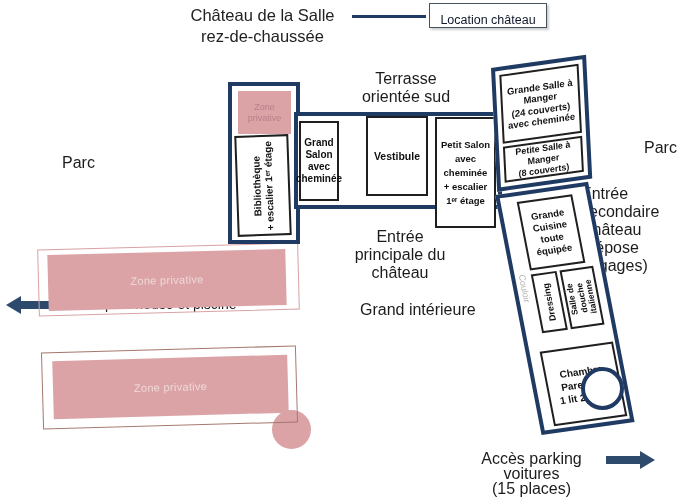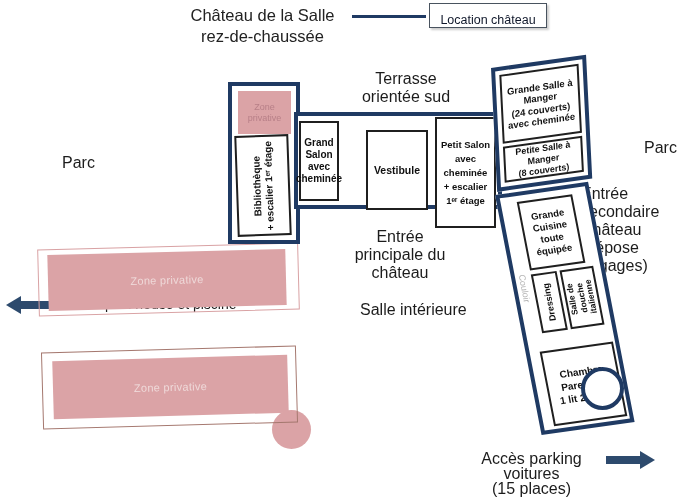--- a/index.html
+++ b/index.html
@@ -42,21 +42,21 @@
 
   <div class="lbl" style="left:62px; top:154px;">Parc</div>
   <div class="lbl" style="left:644px; top:139px;">Parc</div>
   <div class="lbl center pre" style="left:345px; top:70px; width:122px;">Terrasse
 orientée sud</div>
   <div class="lbl center pre" style="left:329px; top:228px; width:142px;">Entrée
 principale du château</div>
   <div class="lbl pre" style="left:581px; top:185px; width:120px;">Entrée
 secondaire Château
 (dépose bagages)</div>
-  <div class="lbl" style="left:360px; top:301px;">Salle intérieure</div>
+  <div class="lbl" style="left:360px; top:301px;">Grand intérieure</div>
 
   <div class="pinkoutline" style="left:38px; top:246px; width:261px; height:67px; border:1.5px solid #d9a2a4; transform:rotate(-1.5deg); z-index:3;"></div>
   <div class="pinkfill" style="left:48px; top:252px; width:238px; height:56px; transform:rotate(-1.5deg); z-index:2;">
     <span class="zonetext">Zone privative</span>
   </div>
 
   <div style="position:absolute; left:272px; top:410px; width:39px; height:39px; border-radius:50%; background:#dba3a6; z-index:1;"></div>
   <div class="pinkoutline" style="left:42px; top:349px; width:255px; height:77px; border:1.5px solid #a5786f; transform:rotate(-1.6deg); z-index:3;"></div>
   <div class="pinkfill" style="left:53px; top:358px; width:235px; height:58px; transform:rotate(-1.6deg); z-index:2;">
     <span class="zonetext">Zone privative</span>
@@ -71,21 +71,21 @@
       <div class="vtext" style="width:95px;">Bibliothèque
 + escalier 1ᵉʳ étage</div>
     </div>
   </div>
 
   <div class="wing" style="left:294px; top:112px; width:208px; height:97px; z-index:4;">
     <div class="room pre" style="left:1px; top:5px; width:40px; height:80px; font-size:10px; line-height:12px;">Grand
 Salon
 avec
 cheminée</div>
-    <div class="room pre" style="left:68px; top:14px; width:62px; height:80px; font-size:10.5px;">Vestibule</div>
+    <div class="room pre" style="left:68px; top:0; width:62px; height:80px; font-size:10.5px;">Vestibule</div>
     <div class="room pre" style="left:137px; top:1px; width:61px; height:111px; font-size:9.5px; line-height:14px;">Petit Salon
 avec
 cheminée
 + escalier
 1ᵉʳ étage</div>
   </div>
 
   <div class="wing" style="left:491px; top:68px; width:96px; height:124px;
               transform:matrix(0.99,-0.139,0.05,0.999,0,0); transform-origin:0 0; z-index:4;">
     <div class="room pre" style="left:4px; top:4px; width:80px; height:69px; font-size:9.5px; line-height:11.5px;">Grande Salle à

